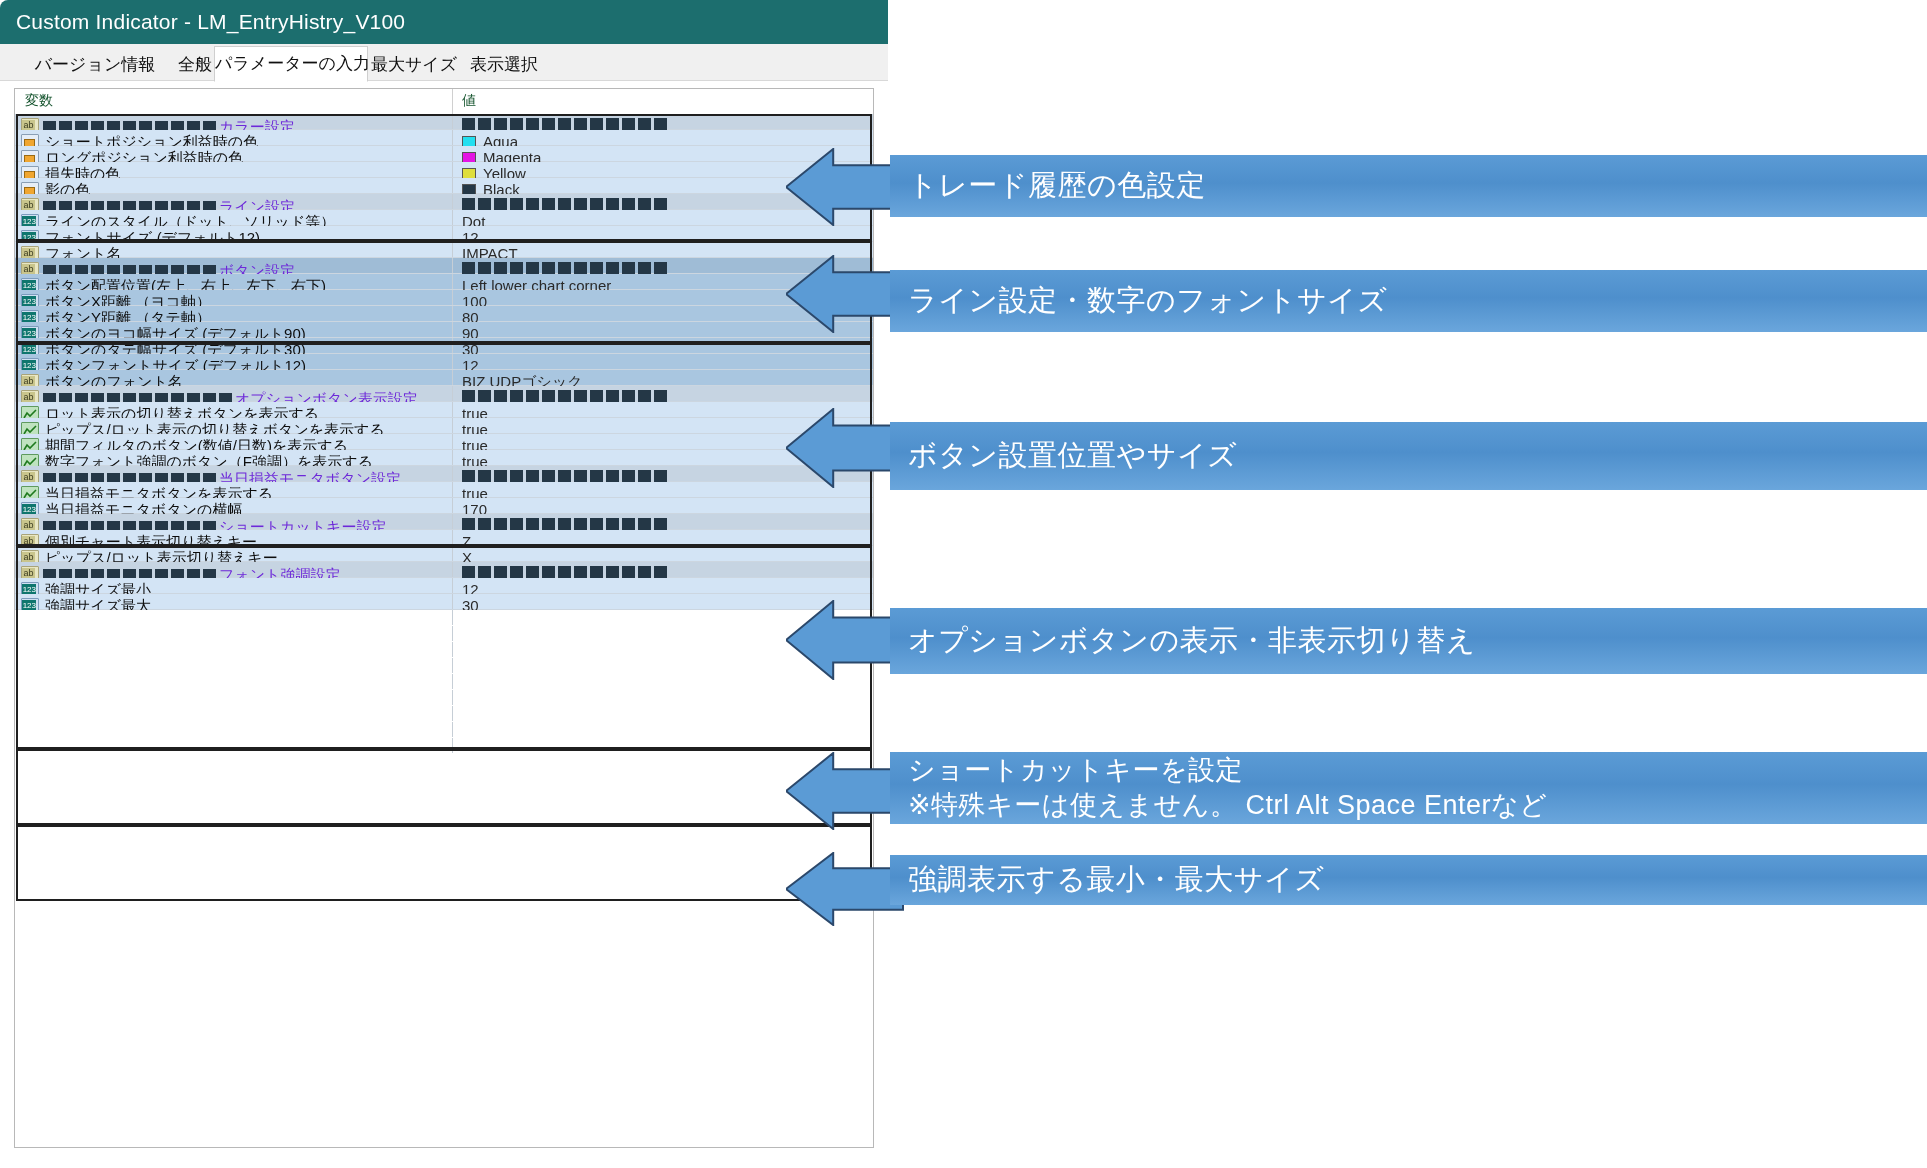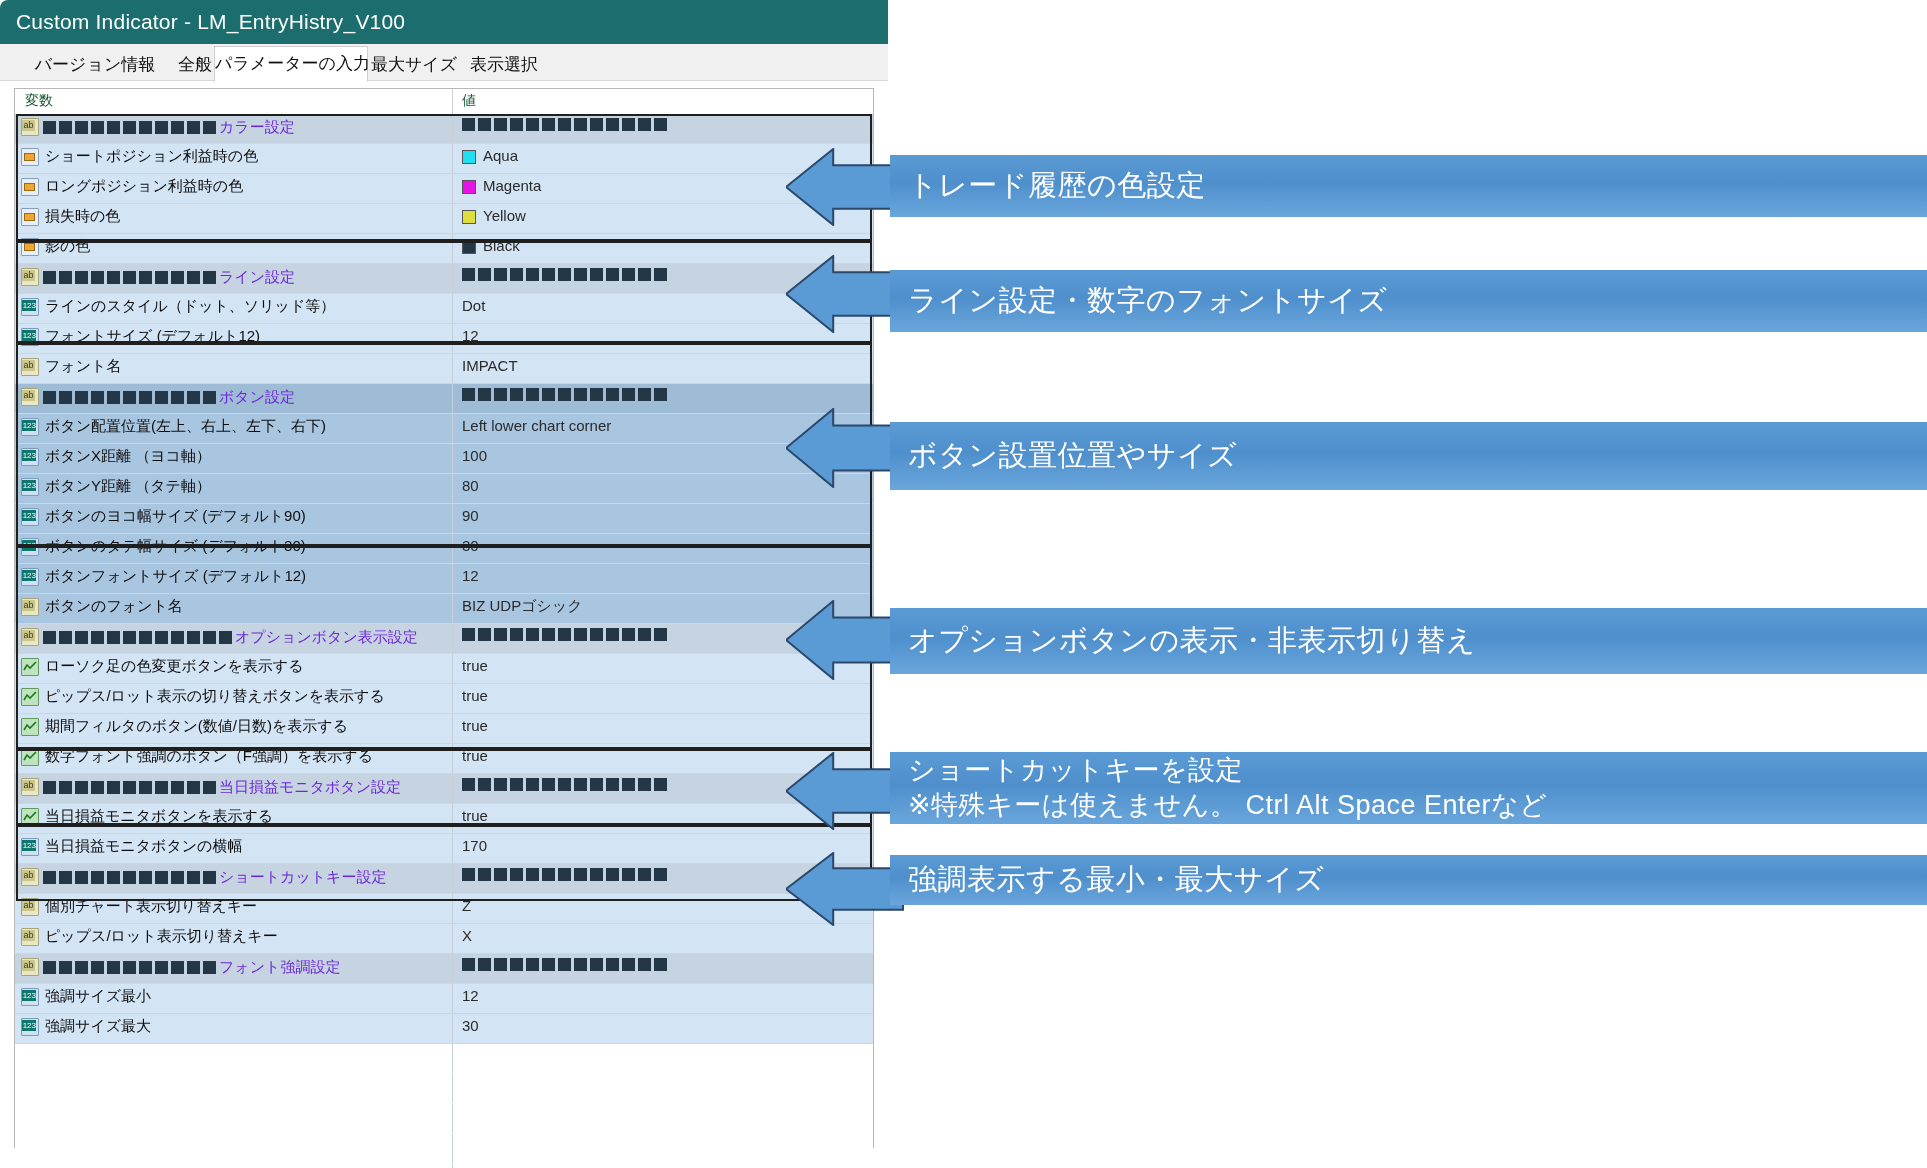--- a/index.html
+++ b/index.html
@@ -21,21 +21,21 @@
               top:2px;height:34px;line-height:34px;z-index:3;}
 
   #tablewrap{position:absolute;left:14px;top:88px;width:860px;height:1060px;
              background:#ffffff;border:1px solid #b8b8b8;box-sizing:border-box;}
   #thead{position:absolute;left:0;top:0;width:858px;height:25px;background:#ffffff;
          border-bottom:1px solid #c9c9c9;}
   #thead .hcell{position:absolute;top:3px;font-size:14px;color:#14532d;}
   #thead .hsep{position:absolute;left:437px;top:0;width:1px;height:25px;background:#d0d0d0;}
 
   #rows{position:absolute;left:0;top:25px;width:858px;}
-  .row{position:relative;height:30px;box-sizing:border-box;
+  .row{position:relative;height:16px;box-sizing:border-box;
        border-bottom:1px solid #ccd6e0;padding-left:14px;}
   .row .namecell{position:absolute;left:0;top:0;width:437px;height:100%;}
   .row .valcell{position:absolute;left:438px;top:0;right:0;height:100%;}
   .row .vsep{position:absolute;left:437px;top:0;width:1px;height:100%;background:#c6ced6;}
   .row .lbl{position:absolute;left:30px;top:3px;font-size:15px;color:#0d0d0d;white-space:nowrap;}
   .row .val{position:absolute;left:9px;top:3px;font-size:15px;color:#2a2a2a;white-space:nowrap;}
 
   
   .row.normal    {background:#d3e4f5;}
   .row.normal .valcell{background:#d3e4f5;}
@@ -351,21 +351,21 @@
           </div>
         </div>
         <div class="row normal">
           <div class="namecell">
             <span class="ic chart">
               <span class="page"></span>
               <svg width="14" height="12" viewBox="0 0 14 12">
                 <polyline points="1,9 4,4 7,7 13,1" fill="none" stroke="#1f7a1f" stroke-width="1.6"></polyline>
               </svg>
             </span>
-            <div class="lbl">ローソク足の色変更ボタンを表示する</div>
+            <div class="lbl">ロット表示の切り替えボタンを表示する</div>
           </div>
           <div class="vsep"></div>
           <div class="valcell">
             <div class="val">true</div>
           </div>
         </div>
         <div class="row normal">
           <div class="namecell">
             <span class="ic chart">
               <span class="page"></span>

